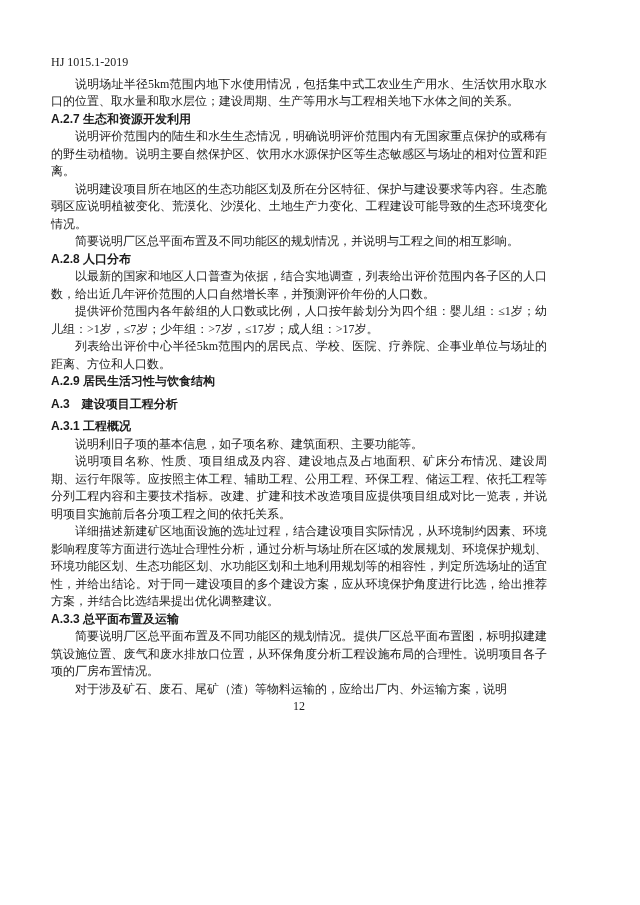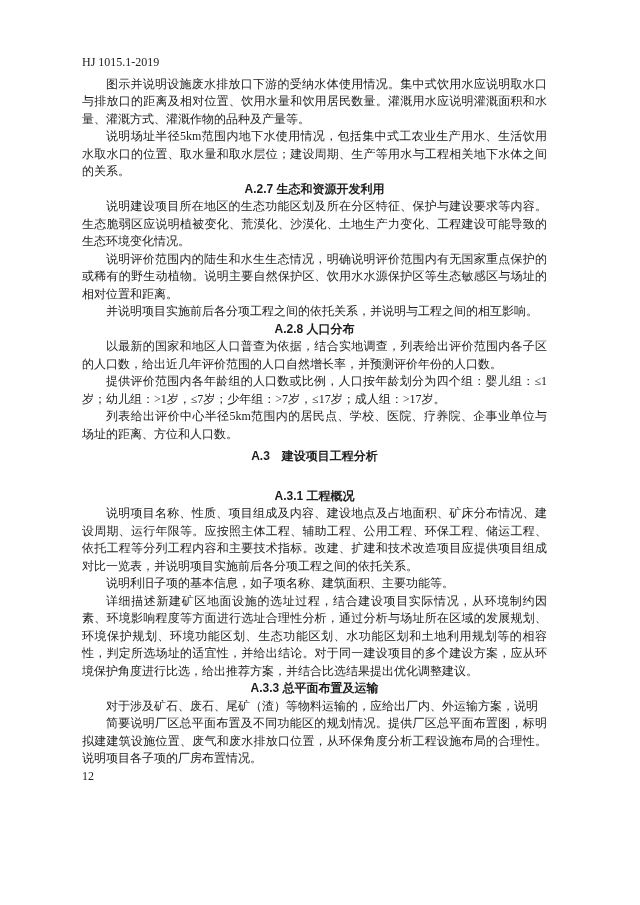--- a/index.html
+++ b/index.html
@@ -10,78 +10,78 @@
   body {
     width: 640px;
     height: 905px;
     overflow: hidden;
   }
   .page {
     box-sizing: border-box;
     width: 640px;
     height: 905px;
     background: #ffffff;
-    padding: 54px 93px 0 82px;
+    padding: 54px 93px 0 51px;
     color: #1c1c1c;
     font-family: "Liberation Serif", "DejaVu Serif", serif;
     font-size: 12px;
     line-height: 17.5px;
   }
   .doc-header {
     margin: 0 0 4px 0;
     font-family: "Liberation Serif", "DejaVu Serif", serif;
   }
   .para {
     margin: 0;
     text-align: justify;
     text-indent: 2em;
   }
   .heading {
     margin: 0;
     font-family: "Liberation Sans", "DejaVu Sans", sans-serif;
     font-weight: bold;
     font-size: 12px;
-    text-align: center;
   }
   .section-heading {
     margin-top: 5px;
-    margin-bottom: 22px;
+    margin-bottom: 5px;
   }
   .page-number {
     margin: 0;
+    text-align: center;
   }
 </style>
 </head>
 <body>
 
 <div class="page">
 
   <p class="doc-header">HJ 1015.1-2019</p>
 
-  <p class="para">图示并说明设施废水排放口下游的受纳水体使用情况。集中式饮用水应说明取水口与排放口的距离及相对位置、饮用水量和饮用居民数量。灌溉用水应说明灌溉面积和水量、灌溉方式、灌溉作物的品种及产量等。</p>
   <p class="para">说明场址半径5km范围内地下水使用情况，包括集中式工农业生产用水、生活饮用水取水口的位置、取水量和取水层位；建设周期、生产等用水与工程相关地下水体之间的关系。</p>
 
   <p class="heading">A.2.7 生态和资源开发利用</p>
+  <p class="para">说明评价范围内的陆生和水生生态情况，明确说明评价范围内有无国家重点保护的或稀有的野生动植物。说明主要自然保护区、饮用水水源保护区等生态敏感区与场址的相对位置和距离。</p>
   <p class="para">说明建设项目所在地区的生态功能区划及所在分区特征、保护与建设要求等内容。生态脆弱区应说明植被变化、荒漠化、沙漠化、土地生产力变化、工程建设可能导致的生态环境变化情况。</p>
-  <p class="para">说明评价范围内的陆生和水生生态情况，明确说明评价范围内有无国家重点保护的或稀有的野生动植物。说明主要自然保护区、饮用水水源保护区等生态敏感区与场址的相对位置和距离。</p>
-  <p class="para">并说明项目实施前后各分项工程之间的依托关系，并说明与工程之间的相互影响。</p>
+  <p class="para">简要说明厂区总平面布置及不同功能区的规划情况，并说明与工程之间的相互影响。</p>
 
   <p class="heading">A.2.8 人口分布</p>
   <p class="para">以最新的国家和地区人口普查为依据，结合实地调查，列表给出评价范围内各子区的人口数，给出近几年评价范围的人口自然增长率，并预测评价年份的人口数。</p>
   <p class="para">提供评价范围内各年龄组的人口数或比例，人口按年龄划分为四个组：婴儿组：≤1岁；幼儿组：&gt;1岁，≤7岁；少年组：&gt;7岁，≤17岁；成人组：&gt;17岁。</p>
   <p class="para">列表给出评价中心半径5km范围内的居民点、学校、医院、疗养院、企事业单位与场址的距离、方位和人口数。</p>
 
+  <p class="heading">A.2.9 居民生活习性与饮食结构</p>
 
   <p class="heading section-heading">A.3　建设项目工程分析</p>
 
   <p class="heading">A.3.1 工程概况</p>
+  <p class="para">说明利旧子项的基本信息，如子项名称、建筑面积、主要功能等。</p>
   <p class="para">说明项目名称、性质、项目组成及内容、建设地点及占地面积、矿床分布情况、建设周期、运行年限等。应按照主体工程、辅助工程、公用工程、环保工程、储运工程、依托工程等分列工程内容和主要技术指标。改建、扩建和技术改造项目应提供项目组成对比一览表，并说明项目实施前后各分项工程之间的依托关系。</p>
-  <p class="para">说明利旧子项的基本信息，如子项名称、建筑面积、主要功能等。</p>
 
   <p class="para">详细描述新建矿区地面设施的选址过程，结合建设项目实际情况，从环境制约因素、环境影响程度等方面进行选址合理性分析，通过分析与场址所在区域的发展规划、环境保护规划、环境功能区划、生态功能区划、水功能区划和土地利用规划等的相容性，判定所选场址的适宜性，并给出结论。对于同一建设项目的多个建设方案，应从环境保护角度进行比选，给出推荐方案，并结合比选结果提出优化调整建议。</p>
 
   <p class="heading">A.3.3 总平面布置及运输</p>
+  <p class="para">简要说明厂区总平面布置及不同功能区的规划情况。提供厂区总平面布置图，标明拟建建筑设施位置、废气和废水排放口位置，从环保角度分析工程设施布局的合理性。说明项目各子项的厂房布置情况。</p>
   <p class="para">对于涉及矿石、废石、尾矿（渣）等物料运输的，应给出厂内、外运输方案，说明</p>
-  <p class="para">简要说明厂区总平面布置及不同功能区的规划情况。提供厂区总平面布置图，标明拟建建筑设施位置、废气和废水排放口位置，从环保角度分析工程设施布局的合理性。说明项目各子项的厂房布置情况。</p>
 
   <p class="page-number">12</p>
 
 </div>
 
 </body></html>

